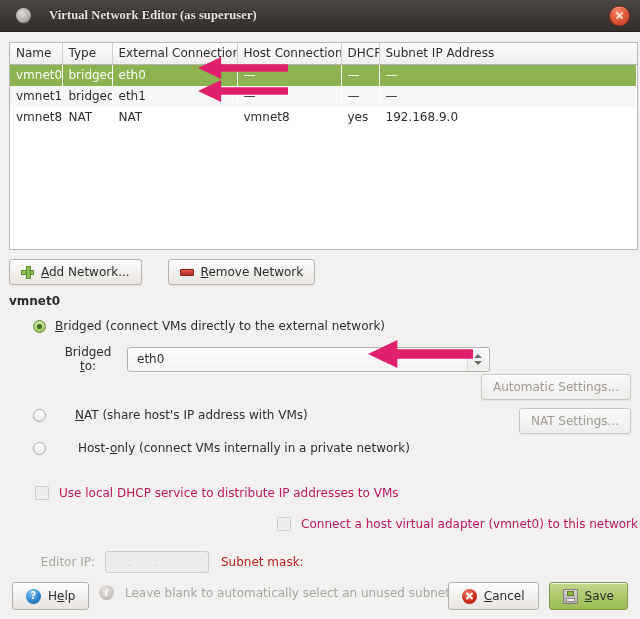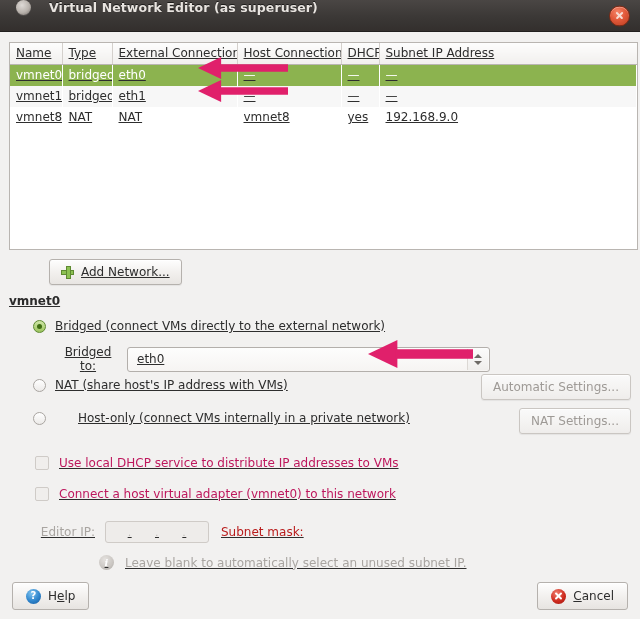--- a/index.html
+++ b/index.html
@@ -12,22 +12,23 @@
     overflow:hidden;
     -webkit-font-smoothing:antialiased;
   }
   .window{position:relative;width:640px;height:619px;box-sizing:border-box;}
 
   
   .titlebar{
     position:relative;height:32px;
     background:linear-gradient(to bottom,#4a4644 0%,#3b3836 55%,#332f2d 100%);
     border-bottom:1px solid #211f1e;
-    display:flex;align-items:flex-start;
-    box-sizing:border-box;
+    display:flex;align-items:center;
+    box-sizing:border-box;
+    font-family:Liberation Serif, serif;
   }
   .tb-appicon{
     width:15px;height:15px;border-radius:50%;
     margin-left:16px;
     background:radial-gradient(circle at 40% 35%,#dedad6 0%,#b8b2ac 55%,#6d6764 100%);
     box-shadow:0 1px 0 rgba(255,255,255,.10);
     flex:0 0 auto;
   }
   .tb-title{
     margin-left:18px;
@@ -50,21 +51,20 @@
   }
   .tb-close::before{transform:rotate(45deg);}
   .tb-close::after{transform:rotate(-45deg);}
 
   
   .content{
     position:relative;
     padding:10px 2px 0 9px;
     box-sizing:border-box;
     height:587px;
-    text-decoration:underline;
   }
 
   
   .tablebox{
     border:1px solid #b9b5b1;
     background:#ffffff;
     height:208px;
     box-sizing:border-box;
     overflow:hidden;
     position:relative;
@@ -96,21 +96,21 @@
     border-right:1px solid transparent;
   }
   tr.row-selected td{
     background:#8cb34f;
     color:#ffffff;
   }
   tr.row-alt td{background:#f7f7f7;}
   tr.row-plain td{background:#ffffff;}
 
   
-  .btnrow{margin-top:9px;display:flex;gap:26px;align-items:flex-start;margin-left:40px;}
+  .btnrow{margin-top:9px;display:flex;gap:26px;align-items:flex-start;}
   .btn{
     display:inline-flex;align-items:center;gap:7px;
     background:linear-gradient(to bottom,#fefefe 0%,#f3f1ef 48%,#e8e5e2 100%);
     border:1px solid #b5b1ad;
     border-radius:3px;
     padding:4px 11px;
     font-size:12px;color:#2d2d2d;
     box-shadow:0 1px 0 rgba(255,255,255,.8) inset,0 1px 1px rgba(0,0,0,.06);
     cursor:pointer;
     white-space:nowrap;
@@ -325,62 +325,66 @@
           </tr>
         </tbody>
       </table>
     </div>
 
     <div class="btnrow">
       <div class="btn">
         <span class="ico-plus"></span>
         <span><span class="u">A</span><span>dd Network...</span></span>
       </div>
+      <div class="btn">
+        <span class="ico-minus"></span>
+        <span><span class="u">R</span><span>emove Network</span></span>
+      </div>
     </div>
 
     <div class="secname">vmnet0</div>
 
     <div class="optrow">
       <span class="radio on"></span>
       <span class="optlabel"><span class="u">B</span><span>ridged (connect VMs directly to the external network)</span></span>
     </div>
 
     <div class="bridgedrow">
       <span class="bt-label"><span>Bridged </span><span class="u">t</span><span>o:</span></span>
       <div class="combo">
         <span class="val">eth0</span>
         <span class="spin">
           <span class="tri-up"></span>
           <span class="tri-dn"></span>
         </span>
       </div>
     </div>
 
-    <div class="optrow" style="margin-top:5px;">
+    <div class="optrow" style="margin-top:35px;gap:20px;">
       <span class="radio"></span>
       <span class="optlabel"><span class="u">N</span><span>AT (share host's IP address with VMs)</span></span>
     </div>
 
     <div class="optrow" style="margin-top:19px;gap:23px;">
       <span class="radio"></span>
       <span class="optlabel"><span>Host-</span><span class="u">o</span><span>nly (connect VMs internally in a private network)</span></span>
     </div>
 
     <div class="btn disabled sidebtn" id="nat-settings-button">
       <span>NAT Settings...</span>
     </div>
     <div class="btn disabled sidebtn" id="automatic-settings-button">
       <span>Automatic Settings...</span>
     </div>
 
     <div class="chkrow" style="margin-top:31px;">
       <span class="chk"></span>
       <span class="chklabel">Use local DHCP service to distribute IP addresses to VMs</span>
     </div>
-    <div class="chkrow" style="margin-top:17px;">
+    <div class="chkrow" style="margin-top:17px;justify-content:flex-end;">
       <span class="chk"></span>
       <span class="chklabel">Connect a host virtual adapter (vmnet0) to this network</span>
     </div>
 
     <div class="subnetrow" style="margin-top:20px;">
       <span class="sn-label">Editor IP:</span>
       <span class="ipfield">
         <span>.</span>
         <span>.</span>
         <span>.</span>
@@ -397,20 +401,24 @@
 
   <div class="footer">
     <div class="fbtn">
       <span class="ico-help">?</span>
       <span><span>H</span><span class="u">e</span><span>lp</span></span>
     </div>
     <div class="spacer"></div>
     <div class="fbtn">
       <span class="ico-cancel"></span>
       <span><span class="u">C</span><span>ancel</span></span>
+    </div>
+    <div class="fbtn save">
+      <span class="ico-save"></span>
+      <span><span class="u">S</span><span>ave</span></span>
     </div>
   </div>
 
   <svg class="arrow" id="annotation-layer" width="640" height="619" style="left:0;top:0;">
       <g>
         <polygon points="198,68 221.1,57 221.1,79" fill="#e0206b"></polygon>
         <rect x="219.1" y="64.26" width="68.9" height="7.48" fill="#e0206b"></rect>
       </g>
       <g>
         <polygon points="198,91 221.1,80 221.1,102" fill="#e0206b"></polygon>

